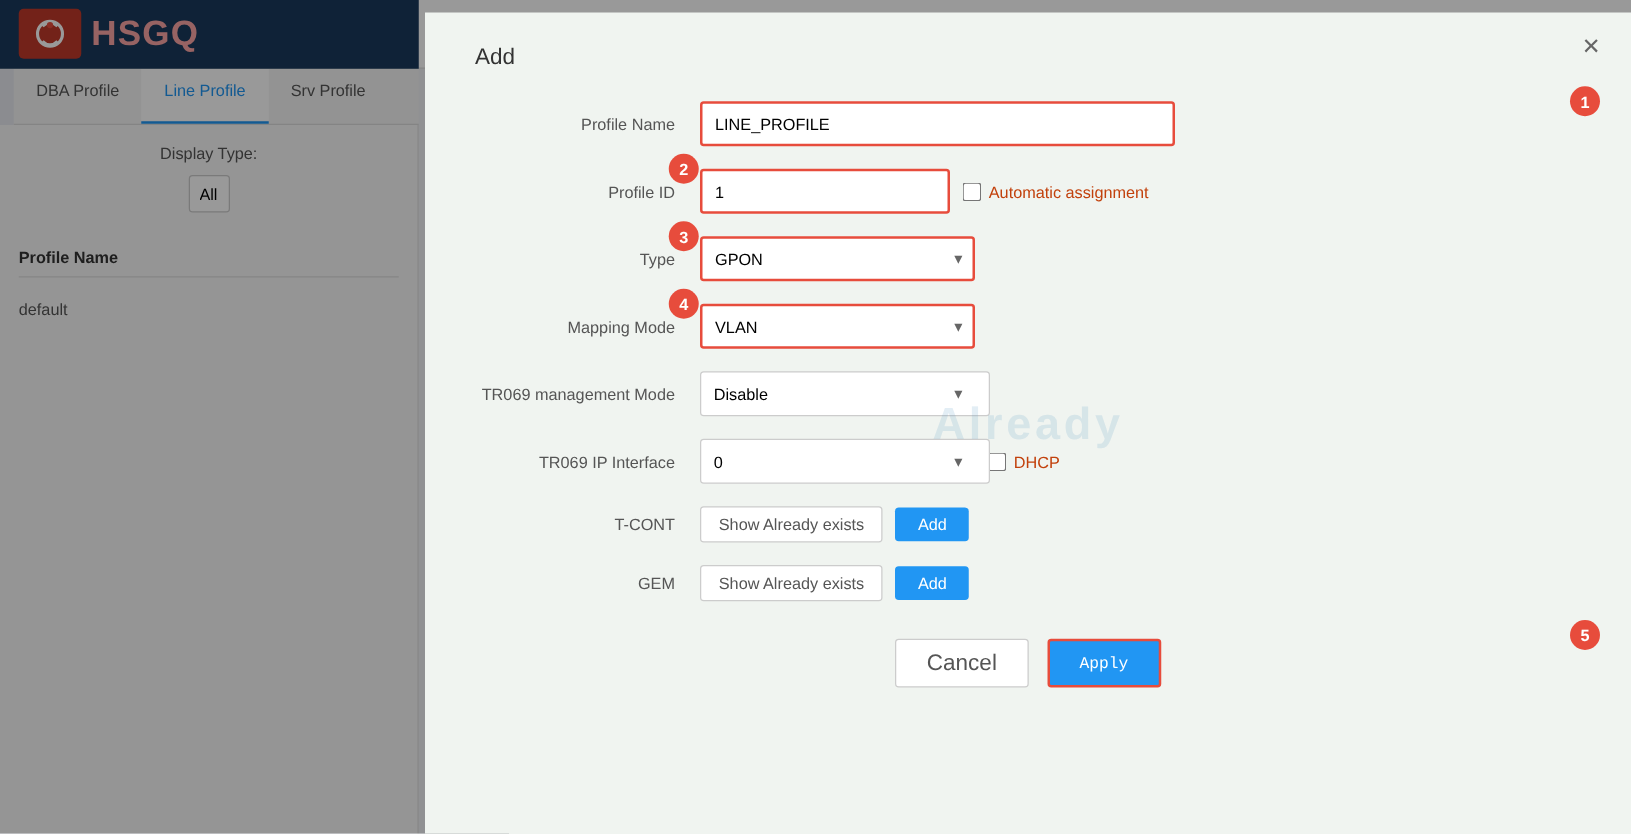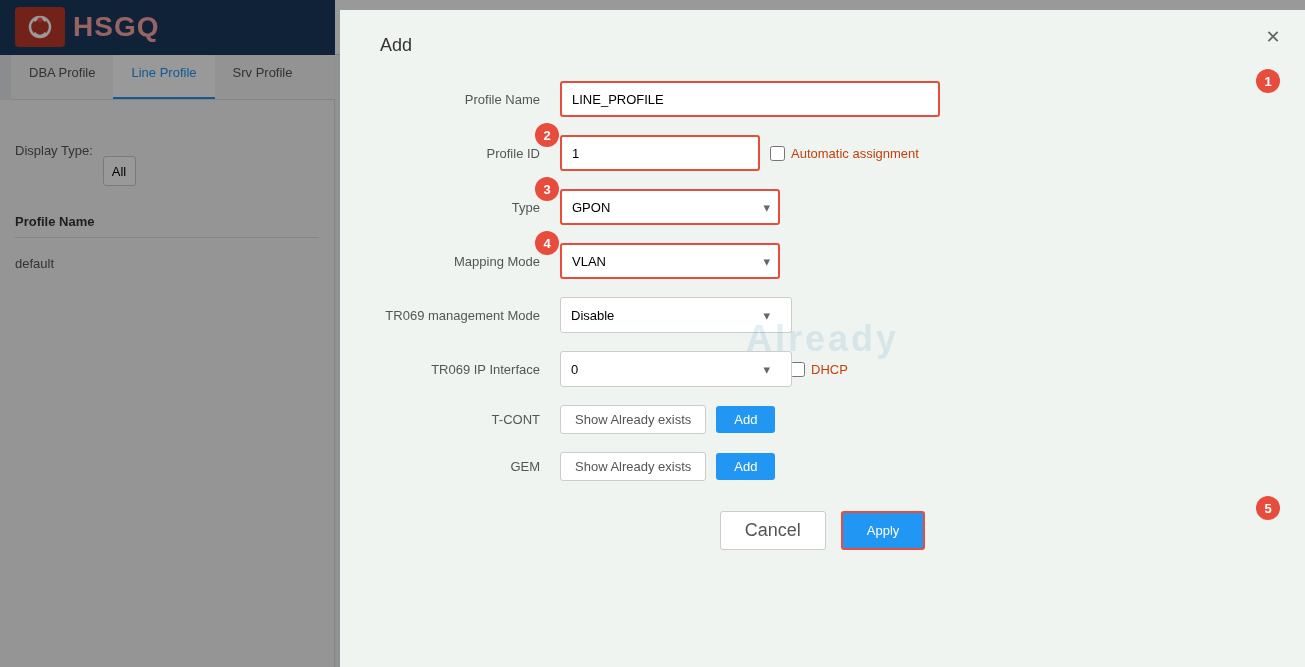--- a/index.html
+++ b/index.html
@@ -31,21 +31,21 @@
       padding: 10px 18px; cursor: pointer; font-size: 13px; color: #555;
       border-bottom: 2px solid transparent;
     }
     .tab-item.active { color: #2196f3; border-bottom: 2px solid #2196f3; background: #fff; }
 
     
     .sidebar {
       position: absolute; top: 100px; left: 0; width: 335px; bottom: 0;
       background: #f9f9f9; border-right: 1px solid #ddd; padding: 15px;
     }
-    .display-type-row { display: flex; align-items: center; gap: 10px; margin-bottom: 20px; }
+    .display-type-row { display: flex; align-items: center; gap: 10px; margin-bottom: 20px; flex-direction: column; }
     .display-type-label { font-size: 13px; color: #555; white-space: nowrap; }
     .display-type-select {
       flex: 1; height: 30px; border: 1px solid #ccc; border-radius: 3px; padding: 0 8px;
       background: #fff; appearance: none; font-size: 13px;
     }
     .profile-name-header { font-size: 13px; font-weight: bold; color: #333; padding: 8px 0; border-bottom: 1px solid #ddd; margin-bottom: 10px; }
     .profile-row { padding: 8px 0; color: #555; font-size: 13px; }
 
     
     .main-content {
@@ -113,21 +113,21 @@
       background: #2196f3; color: #fff; border: none; border-radius: 3px; padding: 6px 18px;
       font-size: 13px; cursor: pointer;
     }
     .modal-footer { display: flex; justify-content: center; gap: 15px; margin-top: 30px; }
     .cancel-btn {
       background: #fff; border: 1px solid #ccc; border-radius: 3px; padding: 8px 24px;
       font-size: 18px; color: #555; cursor: pointer;
     }
     .apply-btn {
       background: #2196f3; color: #fff; border: 2px solid #e74c3c; border-radius: 3px;
-      padding: 8px 24px; font-size: 13px; cursor: pointer;
+      padding: 8px 24px; font-size: 13px; cursor: pointer; font-family: Liberation Mono, monospace;
     }
 
     
     .step-badge {
       width: 24px; height: 24px; border-radius: 50%; background: #e74c3c; color: #fff;
       font-size: 13px; font-weight: bold; display: flex; align-items: center; justify-content: center;
       position: absolute;
     }
 
     
@@ -162,21 +162,21 @@
 
 <div class="tab-bar">
   <div class="tab-item">DBA Profile</div>
   <div class="tab-item active">Line Profile</div>
   <div class="tab-item">Srv Profile</div>
 </div>
 
 <div class="sidebar">
   <div class="display-type-row">
     <span class="display-type-label">Display Type:</span>
-    <div style="position:relative; flex:1;margin-top:41px;">
+    <div style="position:relative; flex:1;">
       <select class="display-type-select">
         <option>All</option>
       </select>
     </div>
   </div>
   <div class="profile-name-header">Profile Name</div>
   <div class="profile-row">
     <span>default</span>
   </div>
 </div>

